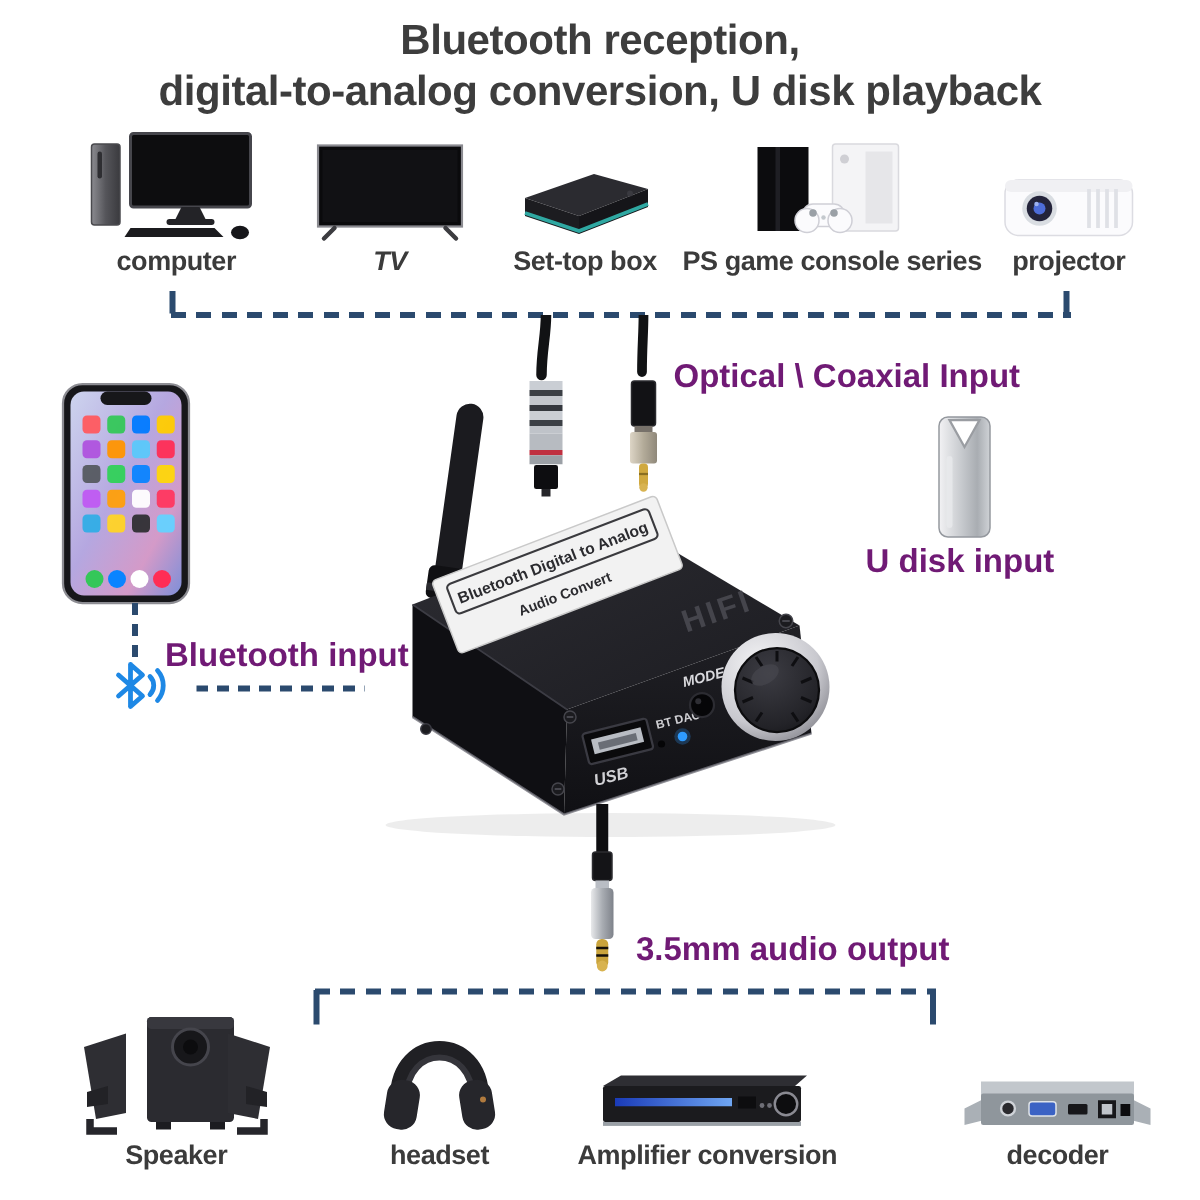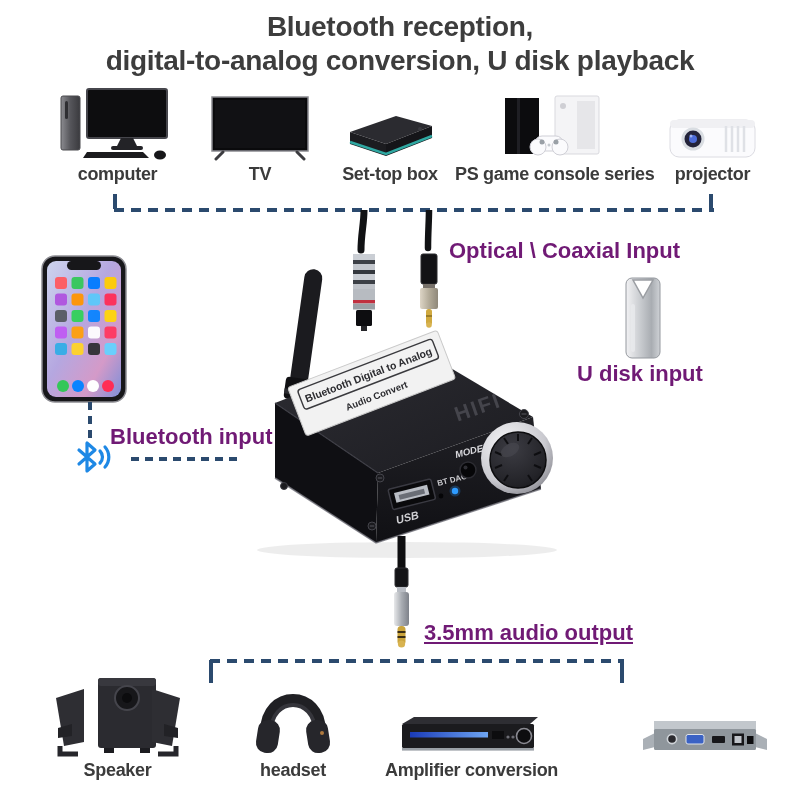--- a/index.html
+++ b/index.html
@@ -48,21 +48,21 @@
         <rect x="28" y="1" width="80" height="49" rx="2" fill="#0d0d0f" stroke="#46464c" stroke-width="2"></rect>
         <polygon points="62,50 74,50 78,58 58,58" fill="#232327"></polygon>
         <rect x="52" y="58" width="32" height="4" rx="2" fill="#232327"></rect>
         <polygon points="28,64 84,64 90,70 24,70" fill="#1b1b1e"></polygon>
         <ellipse cx="101" cy="67" rx="6" ry="4.5" fill="#161619"></ellipse>
       </svg>
     </div>
     <div class="fig-label">computer</div>
   </div>
 
-  <div class="fig" style="left:205px;top:86px;width:110px;">
+  <div class="fig" style="left:205px;top:86px;width:110px;font-style:italic;">
     <div class="fig-art" style="height:76px;">
       <svg width="98" height="66" viewBox="0 0 98 66">
         <rect x="1" y="1" width="96" height="54" fill="#0a0a0c" stroke="#8a8a90" stroke-width="1.5"></rect>
         <rect x="4" y="4" width="90" height="48" fill="#111114"></rect>
         <path d="M12 56 L5 63 M86 56 L93 63" stroke="#3c3c40" stroke-width="3" stroke-linecap="round"></path>
       </svg>
     </div>
     <div class="fig-label">TV</div>
   </div>
 
@@ -343,21 +343,21 @@
       <path d="M13.5 0 L13.5 34" stroke="#0e0e10" stroke-width="8" stroke-linecap="round"></path>
       <rect x="7" y="32" width="13" height="19" rx="2" fill="#141417" stroke="#2c2c30"></rect>
       <rect x="9" y="51" width="9" height="5" fill="#b9bdc4"></rect>
       <rect x="6" y="56" width="15" height="34" rx="3" fill="url(#jack)"></rect>
       <rect x="9.5" y="90" width="8" height="19" rx="3.5" fill="#caa43c"></rect>
       <line x1="9.5" y1="96" x2="17.5" y2="96" stroke="#14100a" stroke-width="1.6"></line>
       <line x1="9.5" y1="101" x2="17.5" y2="101" stroke="#14100a" stroke-width="1.6"></line>
       <circle cx="13.5" cy="108" r="3.6" fill="#d8b350"></circle>
     </svg>
   </div>
-  <div class="abs callout" style="left:424px;top:620px;text-decoration:underline;">3.5mm audio output</div>
+  <div class="abs callout" style="left:424px;top:620px;">3.5mm audio output</div>
 
   <div class="abs dash-h" style="left:210px;top:659px;width:414px;"></div>
   <div class="abs tick v" style="left:209px;top:660px;height:23px;"></div>
   <div class="abs tick v" style="left:620px;top:660px;height:23px;"></div>
 
   <div class="fig" style="left:35px;top:674px;width:165px;">
     <div class="fig-art" style="height:84px;">
       <svg width="148" height="82" viewBox="0 0 148 82">
         <rect x="54" y="2" width="58" height="70" rx="3" fill="#2b2b30"></rect>
         <rect x="54" y="2" width="58" height="8" rx="3" fill="#38383e"></rect>
@@ -423,15 +423,16 @@
         <rect x="12" y="9" width="102" height="10" fill="#c2c7cc"></rect>
         <rect x="12" y="17" width="102" height="21" rx="1.5" fill="#8f969c"></rect>
         <circle cx="30" cy="27" r="4.6" fill="#2a2a2e" stroke="#cfd3d8" stroke-width="1.6"></circle>
         <rect x="44" y="22.5" width="18" height="9.5" rx="2" fill="#3b62c4" stroke="#dfe3e8"></rect>
         <rect x="70" y="24" width="13" height="7" rx="1" fill="#17171a"></rect>
         <rect x="90" y="21.5" width="12" height="12" fill="#17171a"></rect>
         <rect x="92.5" y="24" width="7" height="7" fill="#c0c4ca"></rect>
         <rect x="105" y="24" width="6.5" height="8" fill="#0c0c0e"></rect>
       </svg>
     </div>
+    <div class="fig-label">decoder</div>
   </div>
 
 </div>
 
 </body></html>

